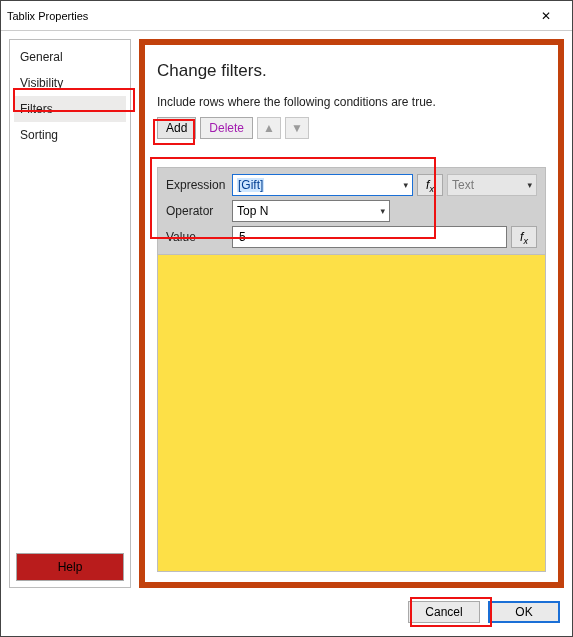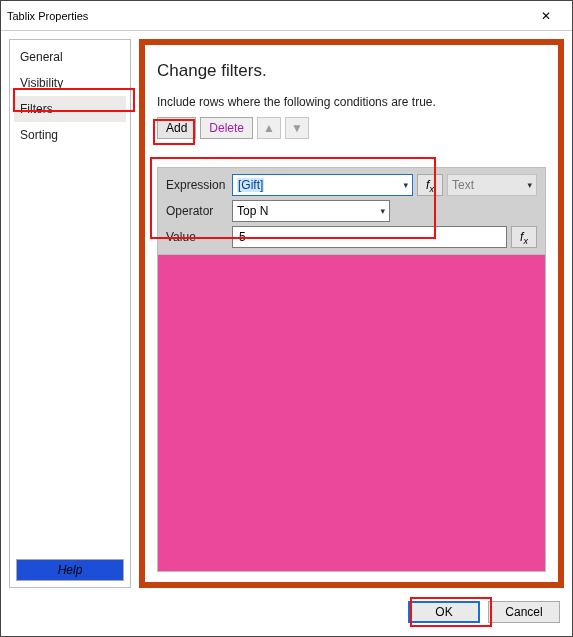--- a/index.html
+++ b/index.html
@@ -26,44 +26,43 @@
     width: 122px; border: 1px solid #bdbdbd; background: #fff;
     display: flex; flex-direction: column; justify-content: space-between;
     padding: 4px;
   }
   .nav-list { display: flex; flex-direction: column; }
   .nav-item {
     padding: 6px 6px; cursor: default; color: #222;
   }
   .nav-item.selected { background: #ecebea; }
   .help-btn {
-    height: 22px; border: 1px solid #a9a9a9; background: #1d4ed8;
+    height: 28px; border: 1px solid #a9a9a9; background: #b91c1c;
     display:flex; align-items:center; justify-content:center; cursor: default;
     margin: 2px;
-    font-style: italic;
   }
   .main {
     flex: 1; border: 6px solid #c2410c; background: #fff;
     display: flex; flex-direction: column; padding: 10px 12px; overflow:hidden;
   }
   .page-title { font-size: 17px; margin: 6px 0 14px 0; color: #222; }
   .instr { margin-bottom: 8px; color: #222; }
   .toolbar { display: flex; align-items: center; gap: 4px; margin-bottom: 28px; }
   .btn {
     height: 22px; padding: 0 8px; border: 1px solid #a9a9a9; background: #e6e6e6;
     display:flex; align-items:center; justify-content:center; cursor: default;
   }
   .btn.disabled { color: #a21caf; background:#efefef; }
   .iconbtn {
     width: 24px; height: 22px; border: 1px solid #c7c7c7; background:#efefef;
     display:flex; align-items:center; justify-content:center; color:#9b9b9b;
   }
   .filter-area {
     flex: 1; border: 1px solid #bdbdbd; overflow: hidden; position: relative;
-    background: #ec4899;
+    background: #fde047;
   }
   .filter-form {
     background: #d0d0d0; padding: 6px 8px; display:flex; flex-direction:column; gap:4px;
     border-bottom: 1px solid #bdbdbd;
   }
   .row { display:flex; align-items:center; gap:4px; }
   .lbl { width: 62px; color:#222; }
   .combo {
     height: 22px; border: 1px solid #7a7a7a; background:#fff;
     display:flex; align-items:center; padding: 0 4px; position:relative;
@@ -172,25 +171,25 @@
             <div class="fx">
                 <span>f<span class="sub">x</span></span>
               </div>
           </div>
         </div>
       </div>
     </div>
   </div>
 
   <div class="footer">
+    <div class="dlg-btn">
+        <span>Cancel</span>
+      </div>
     <div class="dlg-btn primary">
         <span>OK</span>
-      </div>
-    <div class="dlg-btn">
-        <span>Cancel</span>
       </div>
   </div>
 
   <div class="hl" style="left:12px; top:87px; width:122px; height:24px;"></div>
   <div class="hl" style="left:152px; top:118px; width:42px; height:26px;"></div>
   <div class="hl" style="left:149px; top:156px; width:286px; height:82px;"></div>
   <div class="hl" style="left:409px; top:596px; width:82px; height:30px;"></div>
 </div>
 
 </body></html>

